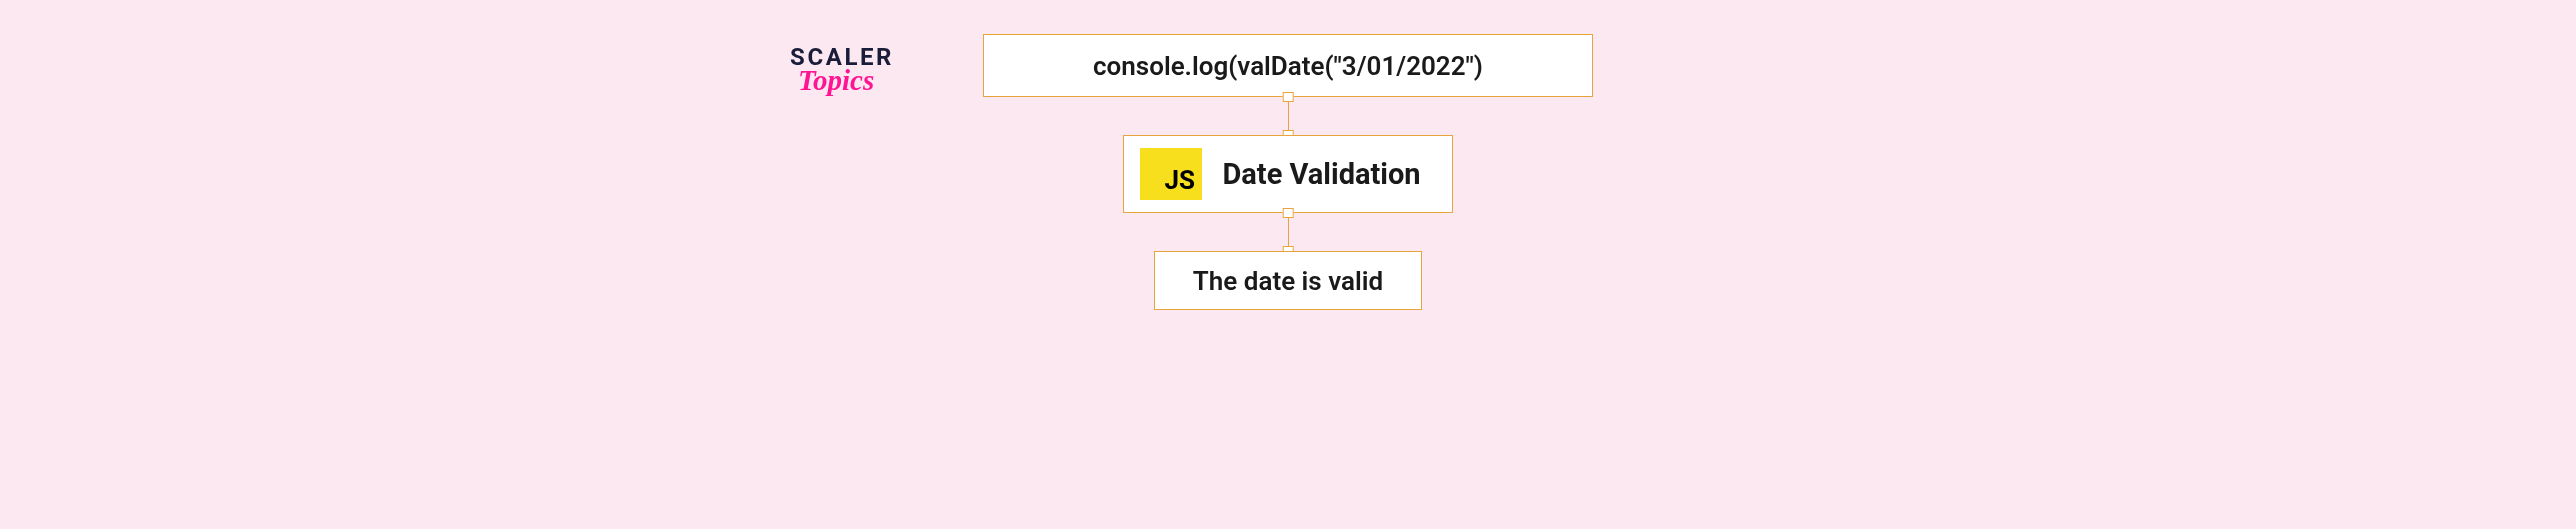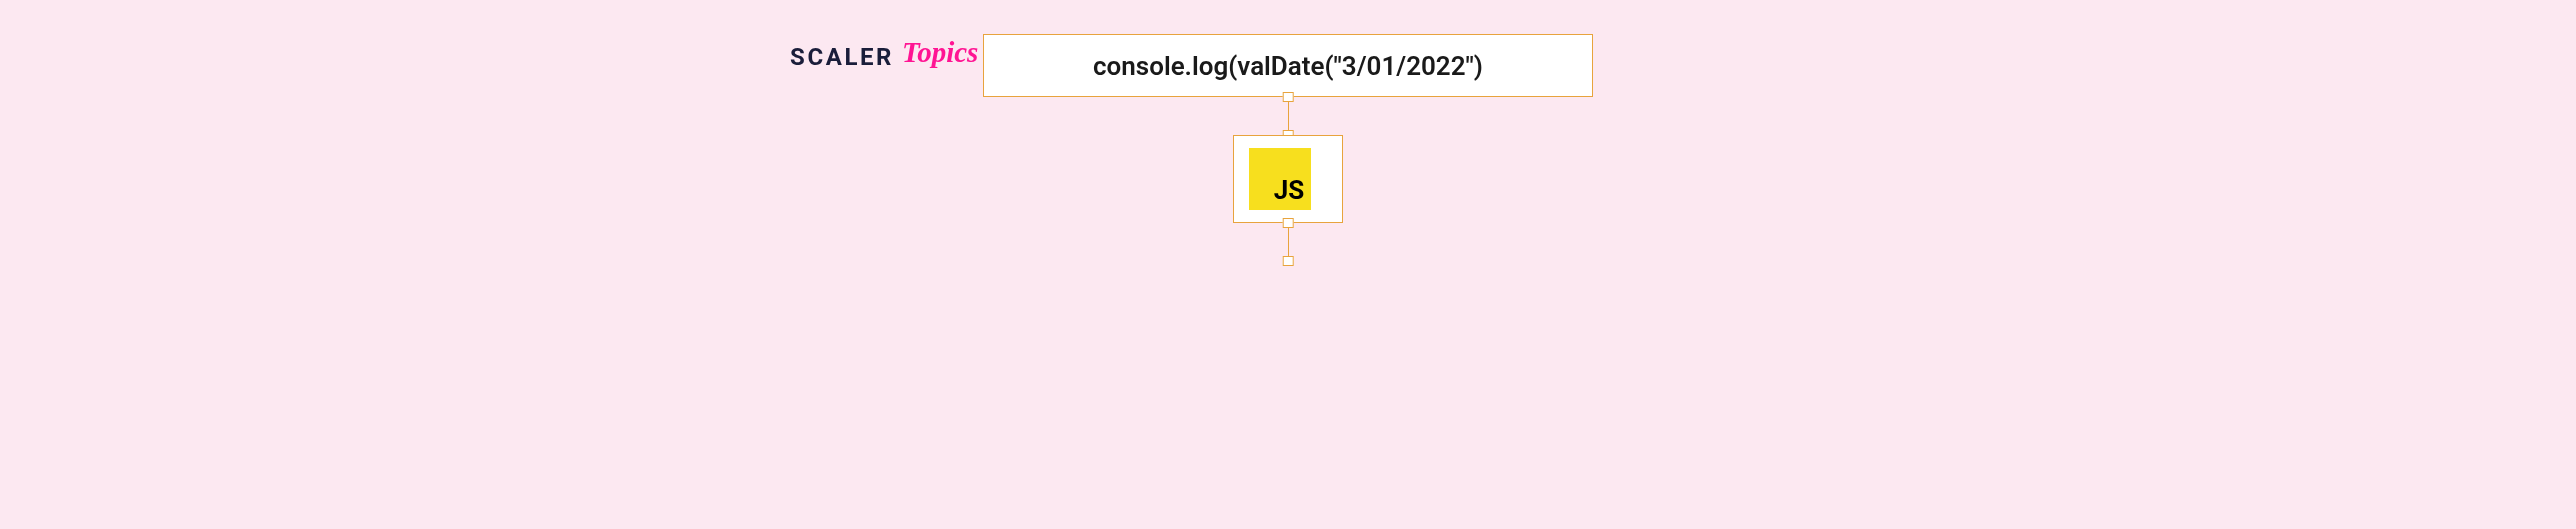--- a/index.html
+++ b/index.html
@@ -8,21 +8,21 @@
     height: 530px;
     background: #fce8f1;
     font-family: -apple-system, BlinkMacSystemFont, "Segoe UI", Roboto, Arial, sans-serif;
     position: relative;
   }
   .logo {
     position: absolute;
     top: 43px;
     left: 790px;
     display: flex;
-    flex-direction: row;
+    flex-direction: column;
     align-items: flex-start;
   }
   .logo-scaler {
     font-size: 24px;
     font-weight: 700;
     letter-spacing: 2.6px;
     color: #1a1d3a;
   }
   .logo-topics {
     font-size: 29px;
@@ -56,21 +56,21 @@
     width: 610px;
   }
   .box-middle {
     display: flex;
     align-items: center;
     gap: 20.6px;
     padding: 12px 31px 12px 15.5px;
   }
   .js-badge {
     width: 62px;
-    height: 62px;
+    height: 52px;
     background: #f7df1e;
     display: flex;
     align-items: flex-end;
     justify-content: flex-end;
     padding: 5.2px 6.9px;
     font-size: 26px;
     font-weight: 700;
     color: #000;
   }
   .box-middle-text {
@@ -112,18 +112,22 @@
   <div class="box box-top">
     <span>console.log(valDate("3/01/2022")</span>
   </div>
 
   <div class="connector"></div>
 
   <div class="box box-middle">
     <div class="js-badge">
       <span>JS</span>
     </div>
+    <span class="box-middle-text">Date Validation</span>
   </div>
 
   <div class="connector"></div>
 
+  <div class="box box-bottom">
+    <span>The date is valid</span>
+  </div>
 </div>
 
 
 </body></html>

